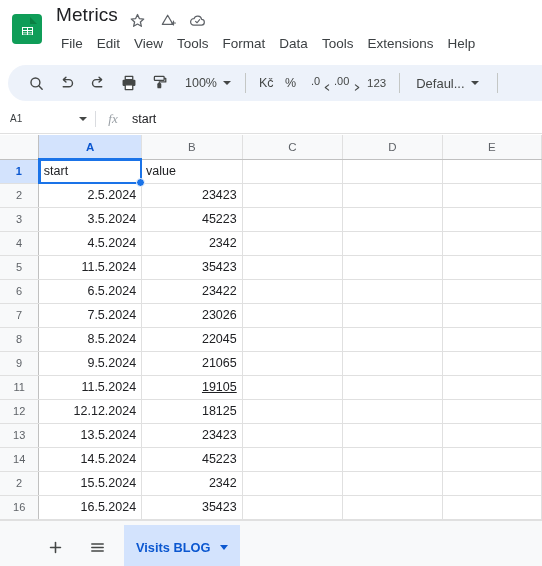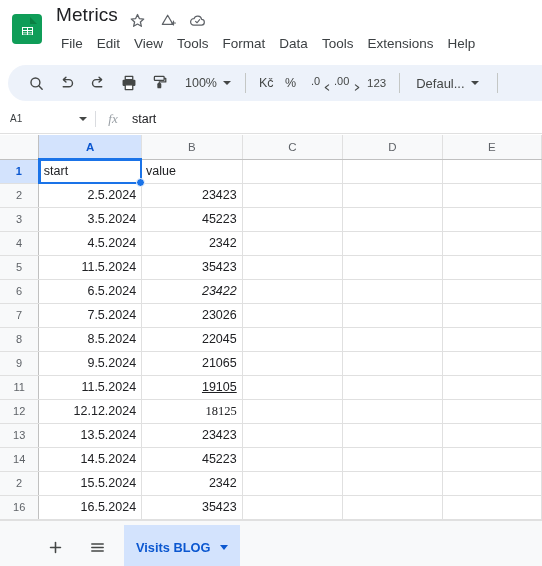--- a/index.html
+++ b/index.html
@@ -291,21 +291,21 @@
             <td class="rowhead">5</td>
             <td class="cell num" style="width: 103px;">11.5.2024</td>
             <td class="cell num" style="width: 101px;">35423</td>
             <td class="cell" style="width: 101px;"></td>
             <td class="cell" style="width: 100px;"></td>
             <td class="cell" style="width: 100px;"></td>
           </tr>
           <tr>
             <td class="rowhead">6</td>
             <td class="cell num" style="width: 103px;">6.5.2024</td>
-            <td class="cell num" style="width: 101px; font-style: italic;">23422</td>
+            <td class="cell num" style="width: 101px;">23422</td>
             <td class="cell" style="width: 101px;"></td>
             <td class="cell" style="width: 100px;"></td>
             <td class="cell" style="width: 100px;"></td>
           </tr>
           <tr>
             <td class="rowhead">7</td>
             <td class="cell num" style="width: 103px;">7.5.2024</td>
             <td class="cell num" style="width: 101px;">23026</td>
             <td class="cell" style="width: 101px;"></td>
             <td class="cell" style="width: 100px;"></td>
@@ -331,21 +331,21 @@
             <td class="rowhead">11</td>
             <td class="cell num" style="width: 103px;">11.5.2024</td>
             <td class="cell num" style="width: 101px; text-decoration: underline;">19105</td>
             <td class="cell" style="width: 101px;"></td>
             <td class="cell" style="width: 100px;"></td>
             <td class="cell" style="width: 100px;"></td>
           </tr>
           <tr>
             <td class="rowhead">12</td>
             <td class="cell num" style="width: 103px;">12.12.2024</td>
-            <td class="cell num" style="width: 101px; font-family: Liberation Serif, serif;">18125</td>
+            <td class="cell num" style="width: 101px;">18125</td>
             <td class="cell" style="width: 101px;"></td>
             <td class="cell" style="width: 100px;"></td>
             <td class="cell" style="width: 100px;"></td>
           </tr>
           <tr>
             <td class="rowhead">13</td>
             <td class="cell num" style="width: 103px;">13.5.2024</td>
             <td class="cell num" style="width: 101px;">23423</td>
             <td class="cell" style="width: 101px;"></td>
             <td class="cell" style="width: 100px;"></td>

